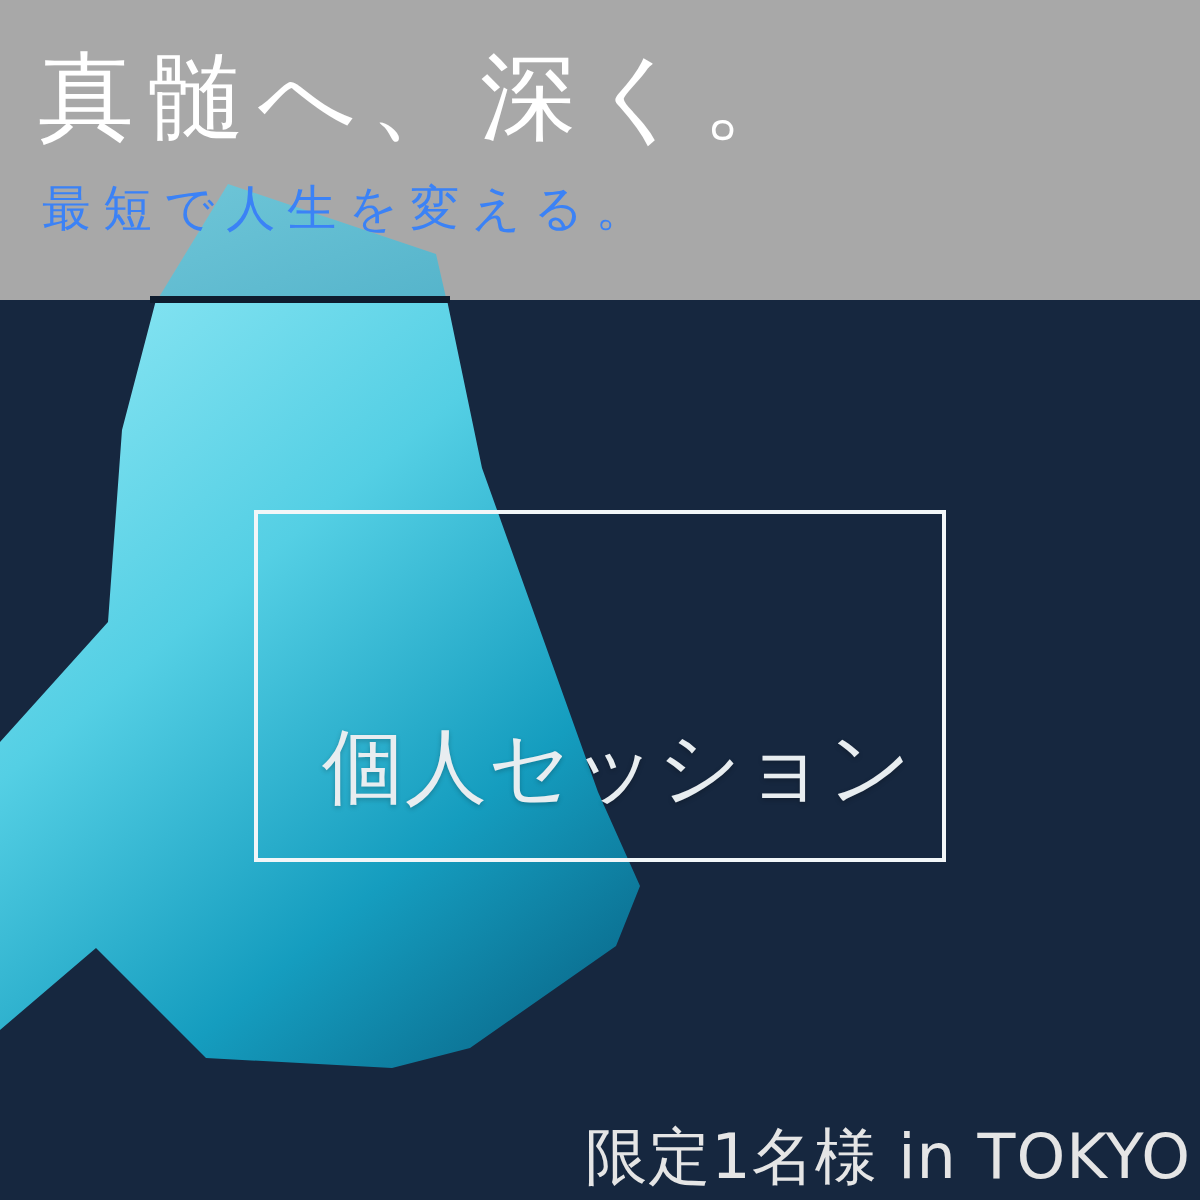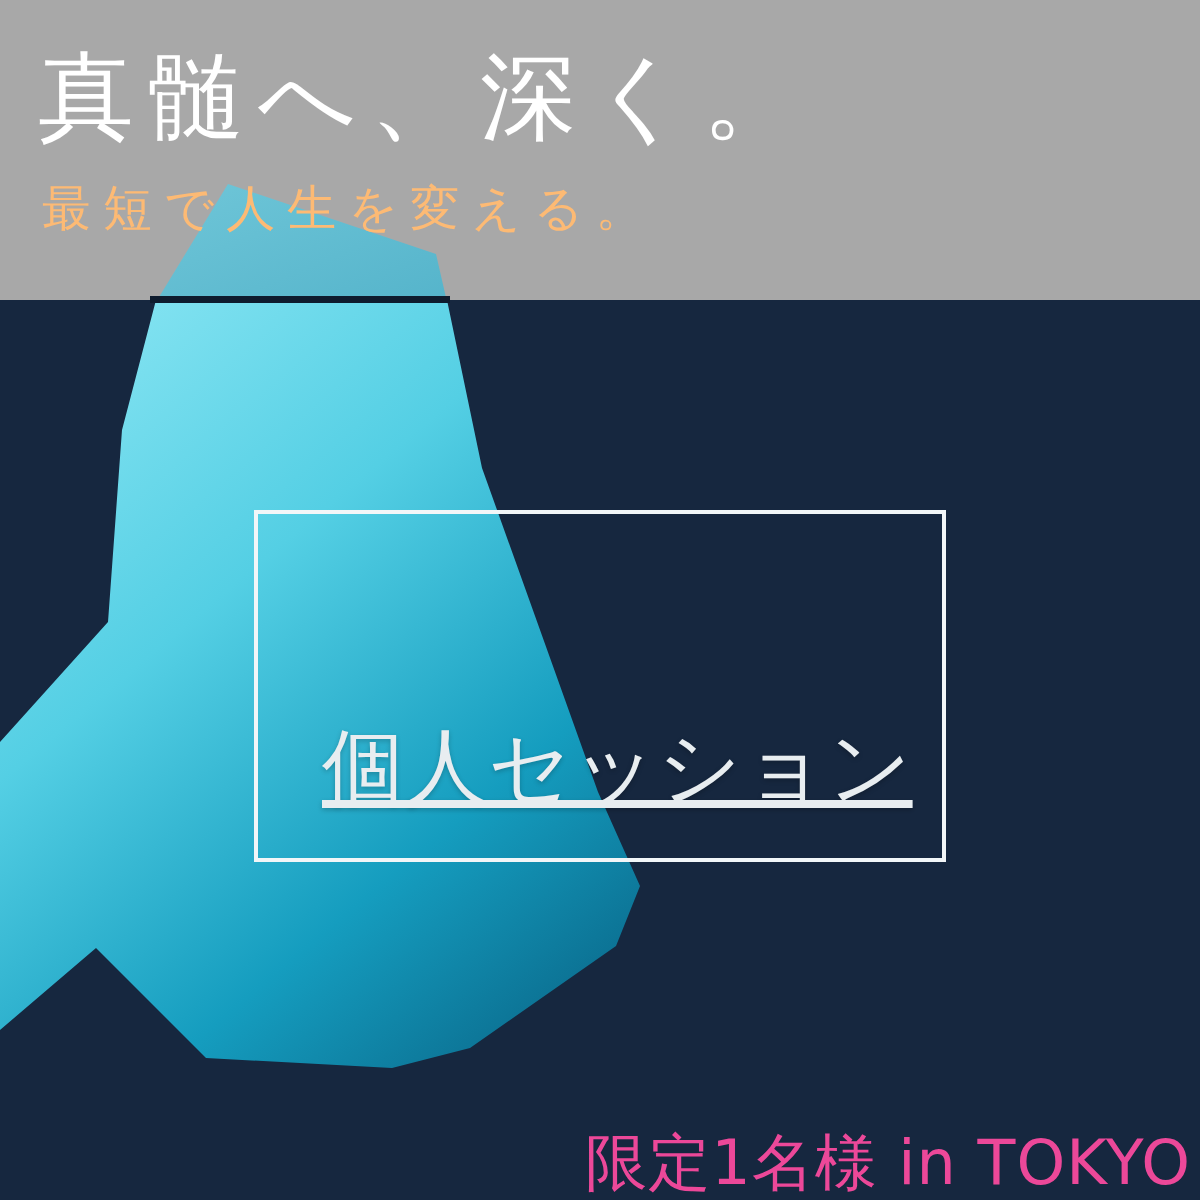--- a/index.html
+++ b/index.html
@@ -27,21 +27,21 @@
     font-size:96px;line-height:1.05;
     letter-spacing:14px;
     color:#FFFFFF;
     white-space:nowrap;
   }
   .subheadline{
     position:absolute;left:42px;top:182px;width:1100px;
     font-family:"Liberation Serif","DejaVu Serif",serif;
     font-size:49px;line-height:1.1;
     letter-spacing:12px;
-    color:#fdba74;
+    color:#3b82f6;
     white-space:nowrap;
   }
 
   .frame{
     position:absolute;left:254px;top:510px;
     width:692px;height:352px;
     border:4px solid #F2F6F8;
     box-sizing:border-box;
   }
 
@@ -57,30 +57,29 @@
   }
   .session{
     position:absolute;left:322px;top:726px;width:620px;
     font-family:"DejaVu Sans","Liberation Sans",sans-serif;
     font-weight:400;
     font-size:82px;line-height:1.0;
     letter-spacing:1px;
     color:#E8EDF0;
     white-space:nowrap;
     text-shadow:0 2px 5px rgba(0,0,0,.22);
-    text-decoration:underline;
   }
 
   .footer{
-    position:absolute;right:28px;bottom:6px;
+    position:absolute;right:28px;bottom:12px;
     font-family:"DejaVu Sans","Liberation Sans",sans-serif;
     font-weight:500;
     font-size:62px;line-height:1;
     letter-spacing:1px;
-    color:#ec4899;
+    color:#e5e5e5;
     white-space:nowrap;
   }
 </style>
 </head>
 <body>
 
 <div id="poster">
 
   <div class="sky"></div>
   <div class="sea"></div>

